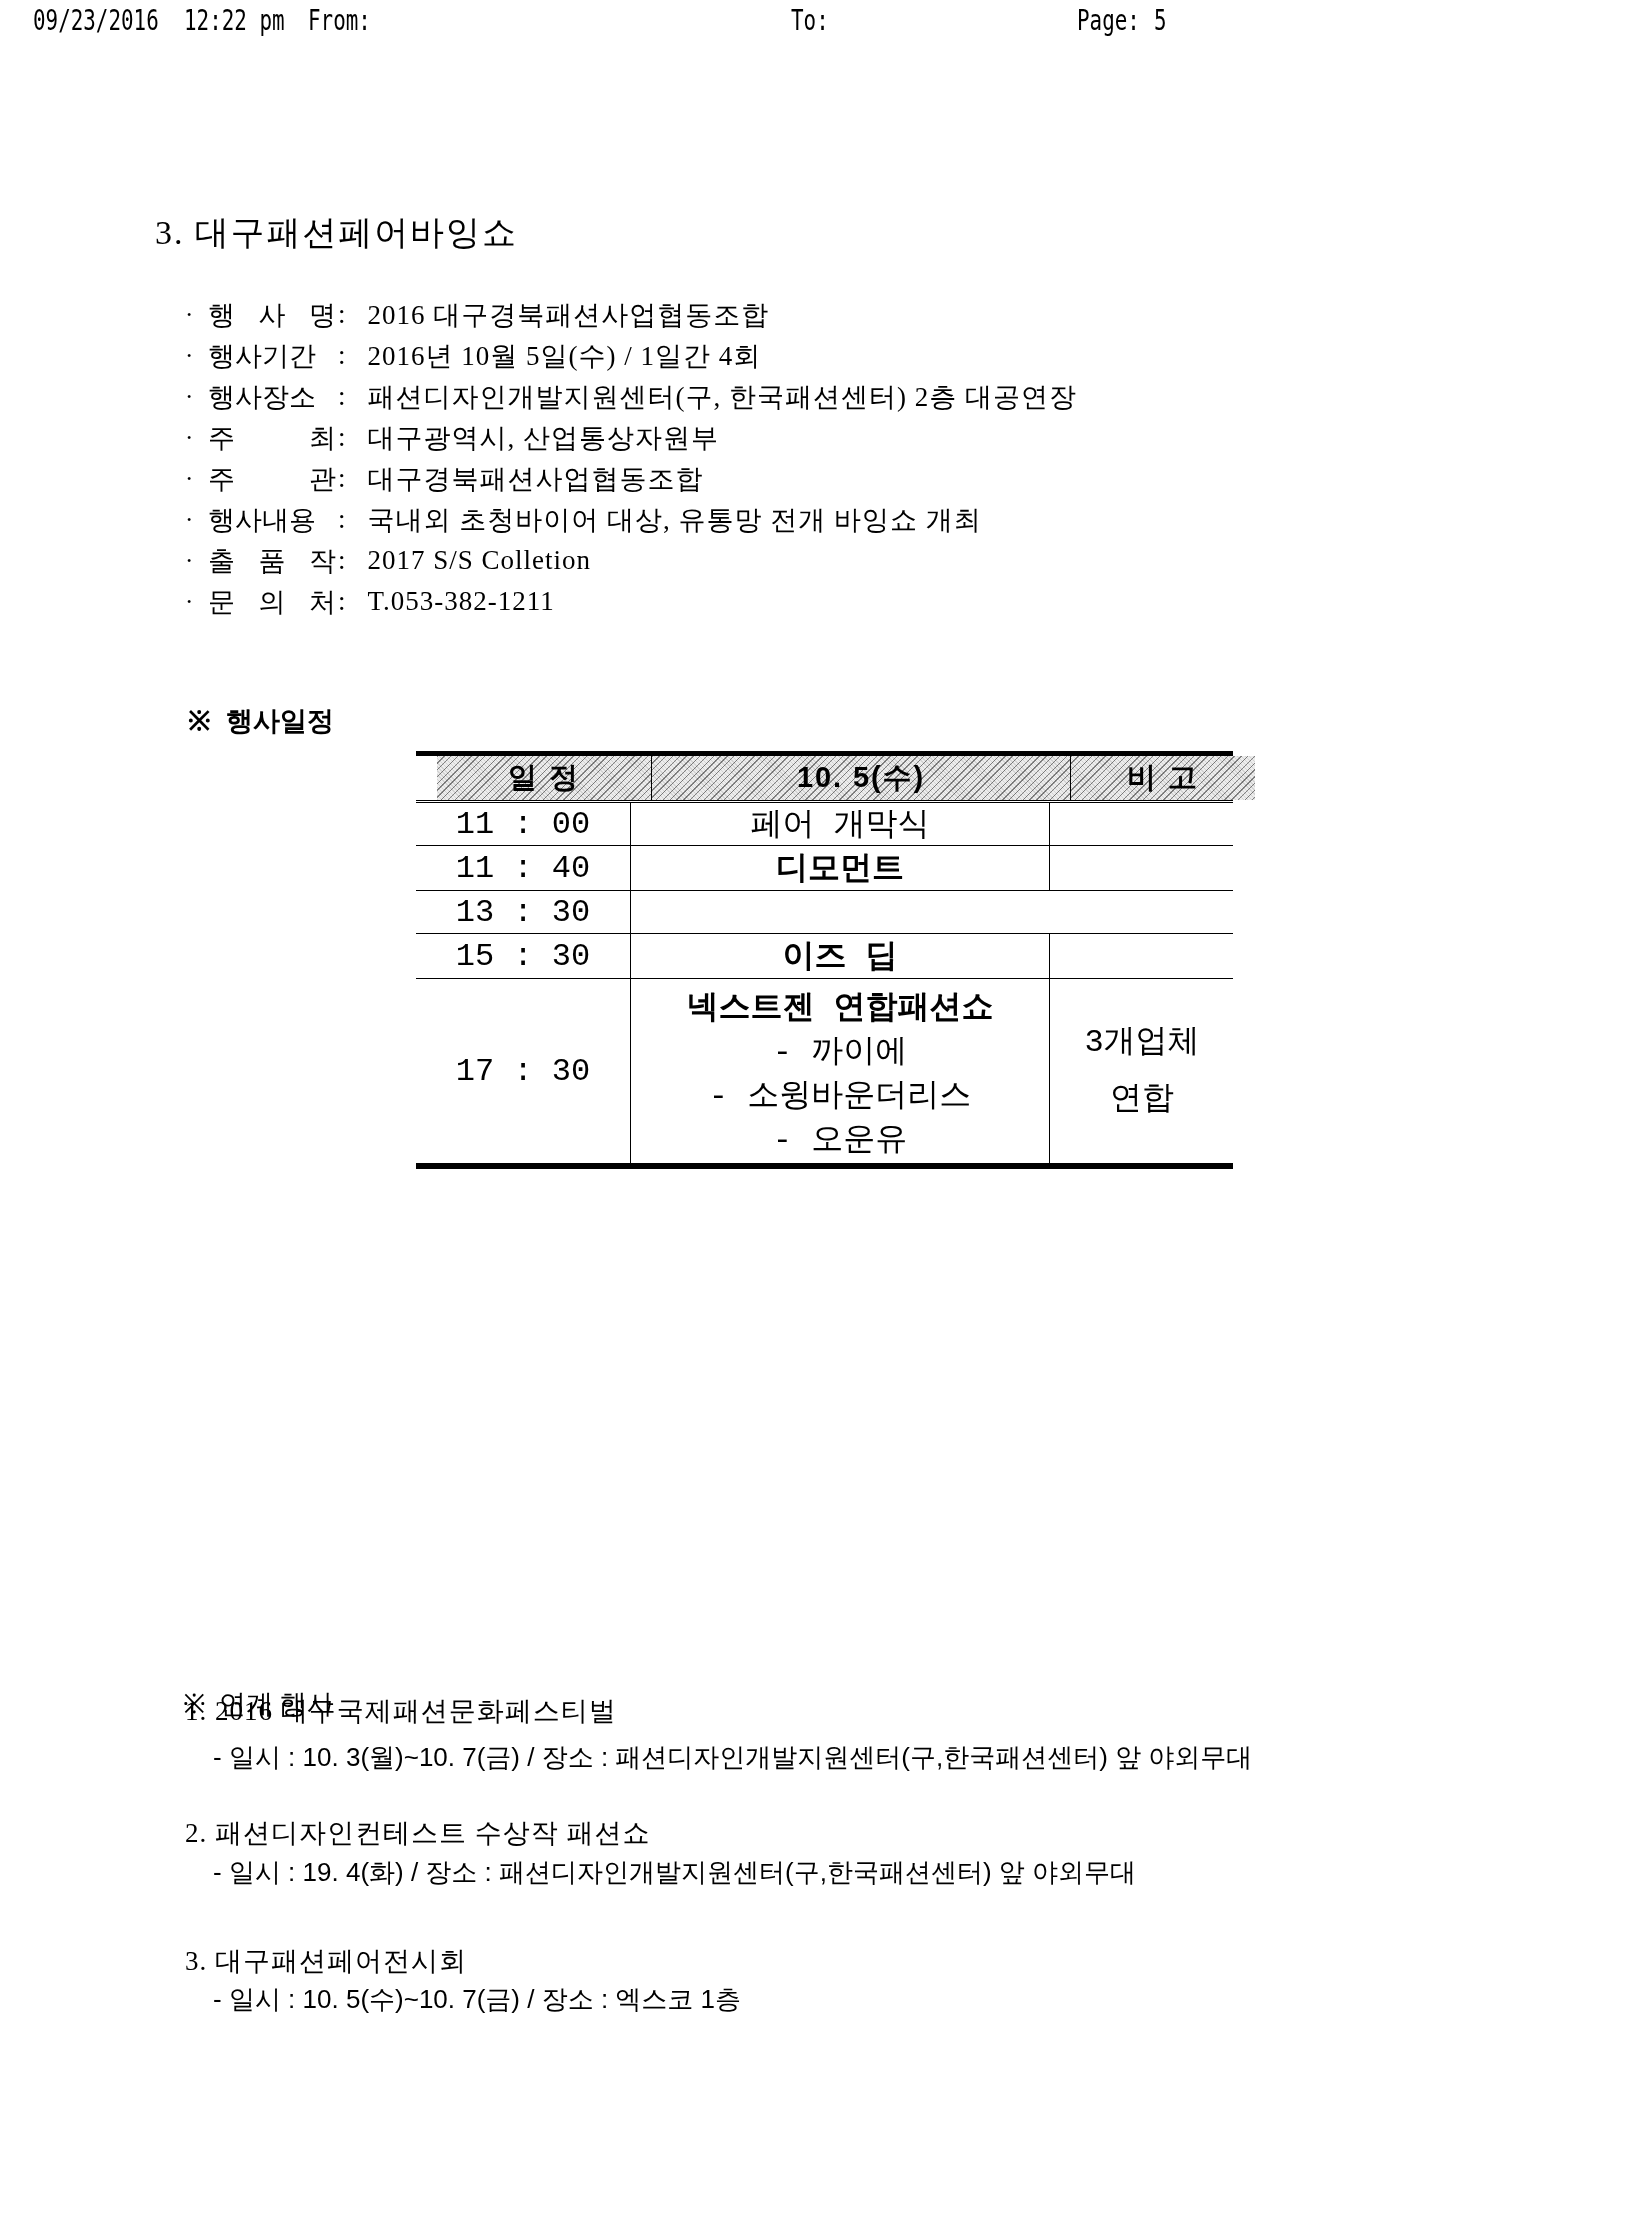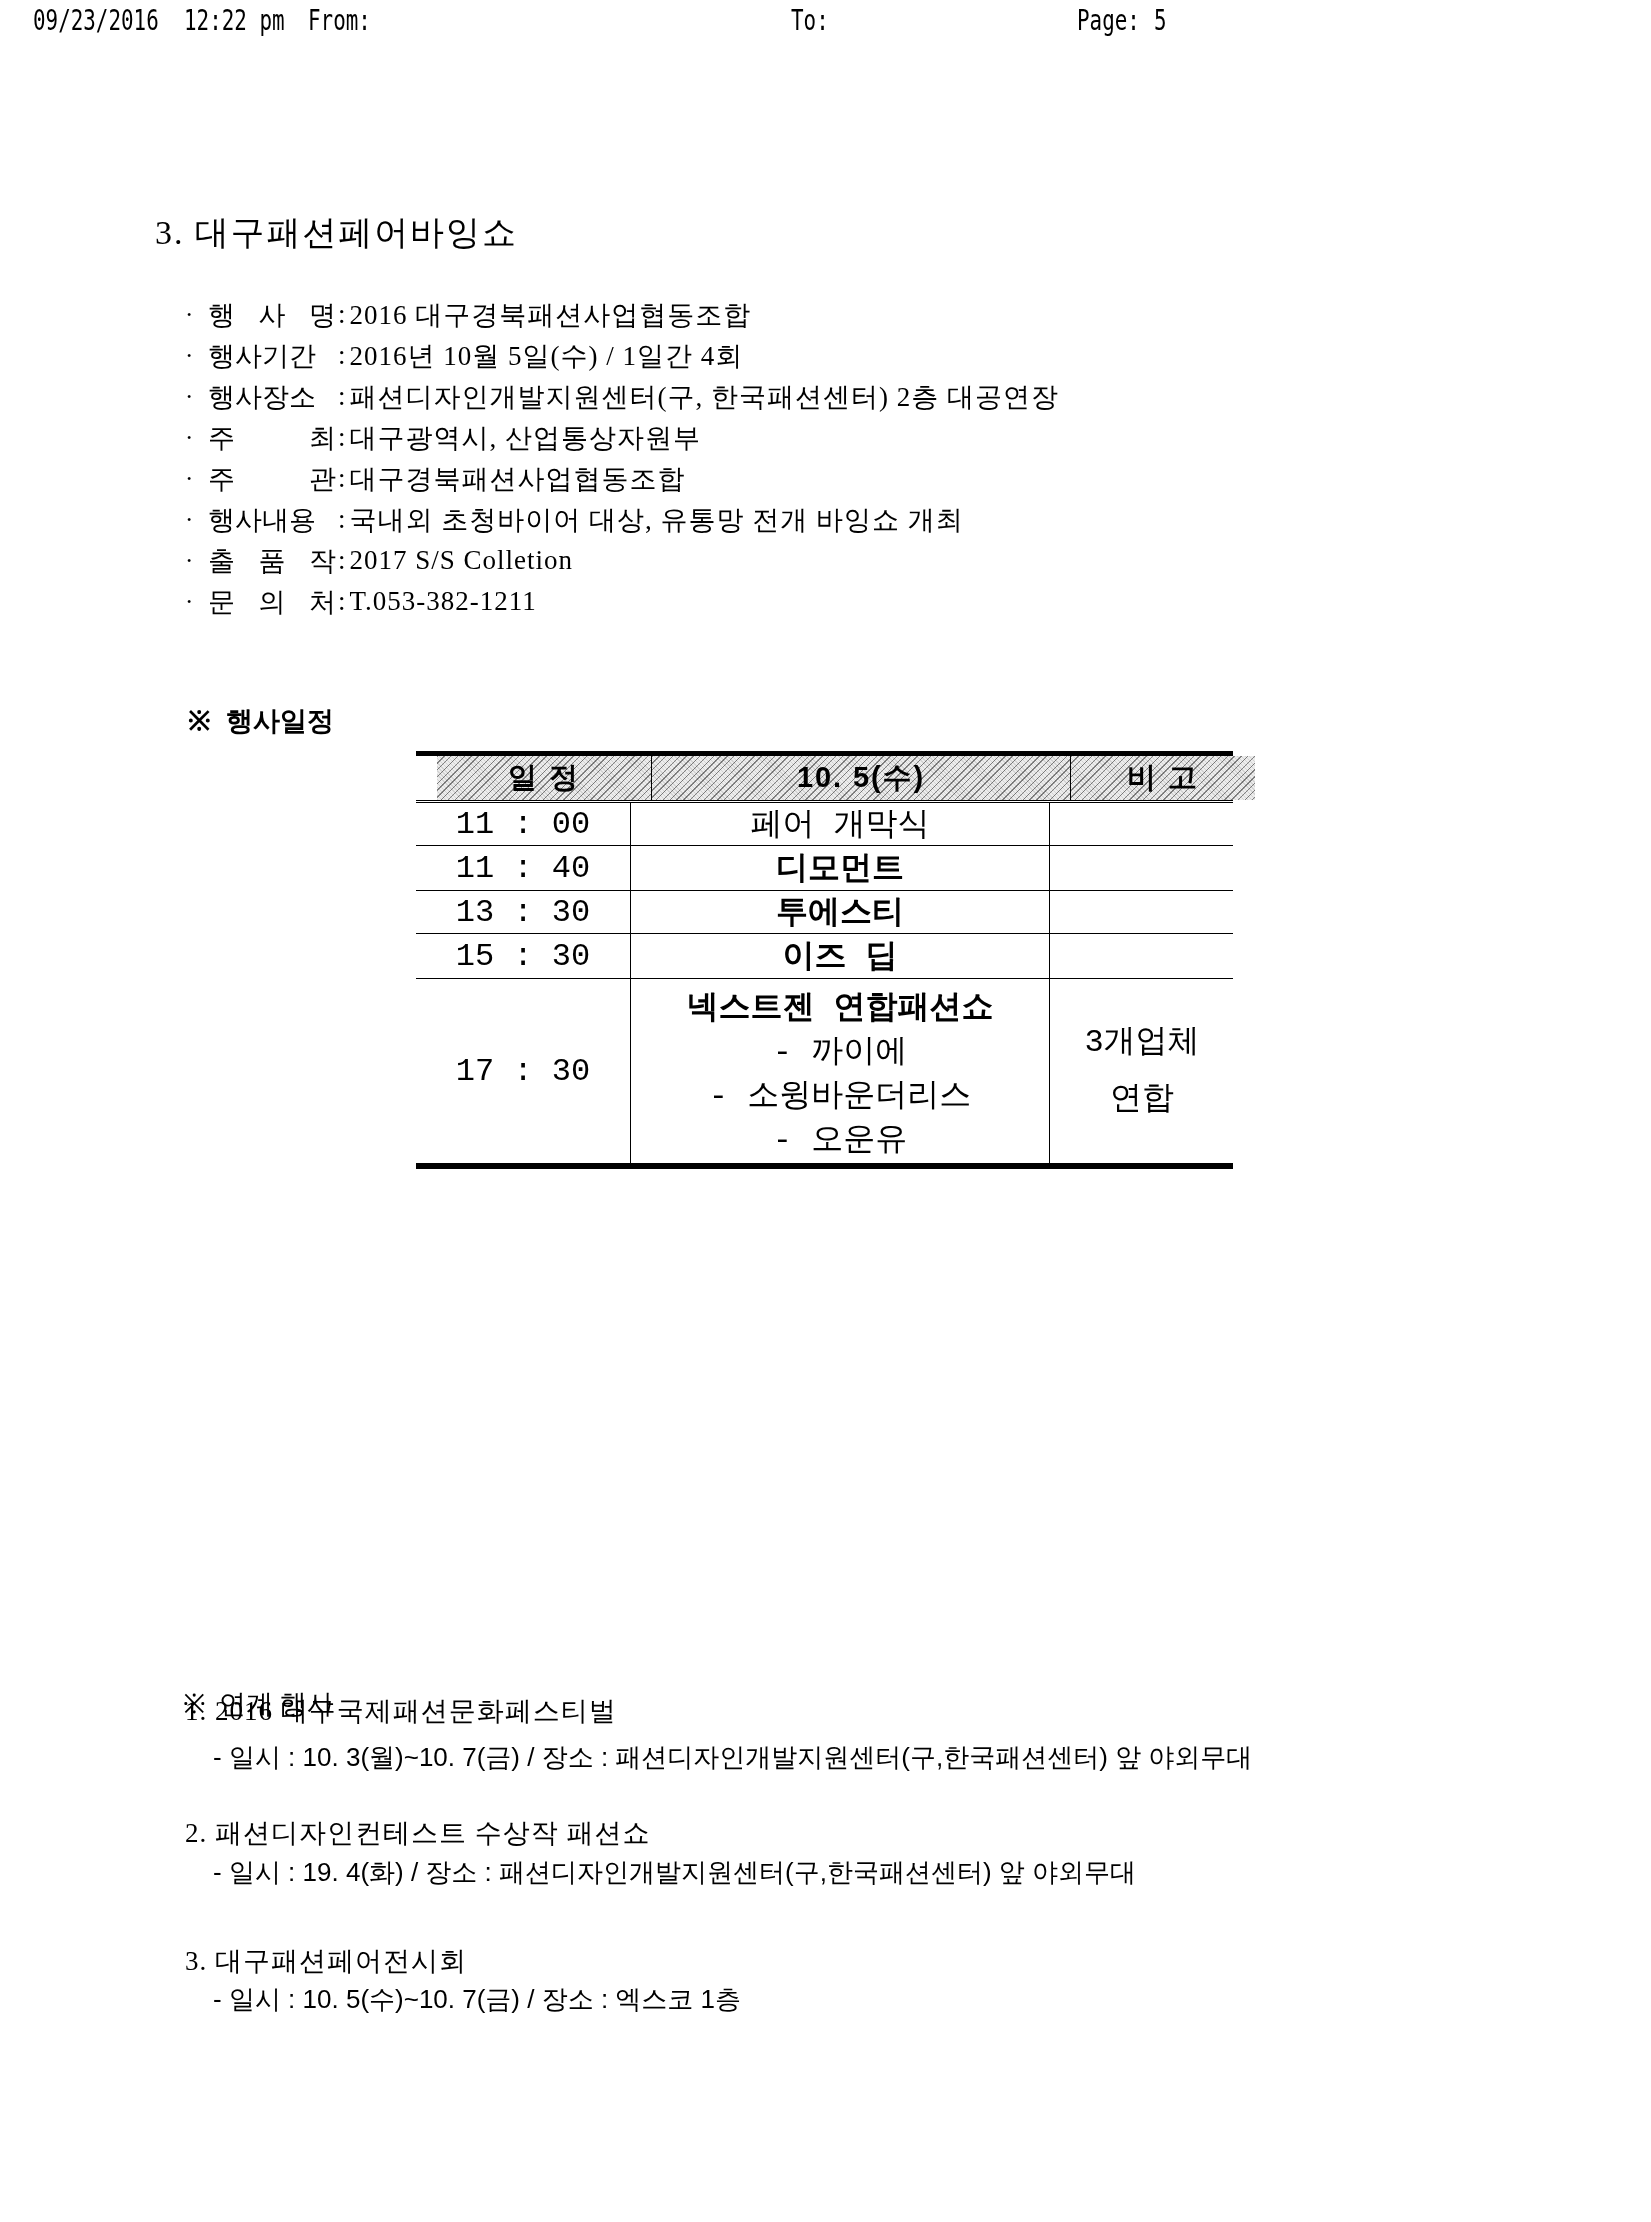--- a/index.html
+++ b/index.html
@@ -23,21 +23,21 @@
     position:absolute;left:155px;top:210px;
     font-size:34px;letter-spacing:1.9px;white-space:pre;
   }
 
   
   .details{position:absolute;left:185px;top:294px;}
   .drow{display:flex;align-items:center;height:41px;font-size:27px;white-space:pre;}
   .dbullet{display:inline-block;width:23px;font-size:25px;}
   .dlabel{display:inline-block;width:128px;white-space:pre;text-align-last:justify;}
   .dcolon{display:inline-block;margin-left:1.9px;}
-  .dvalue{display:inline-block;margin-left:4px;letter-spacing:1px;}
+  .dvalue{display:inline-block;margin-left:22px;letter-spacing:1px;}
 
   
   .sched-head{position:absolute;left:161px;top:670px;font-size:27px;font-weight:700;white-space:pre;}
   .sched-head .mk{margin-right:15.3px;}
   .sched-sub{position:absolute;left:198px;top:704px;font-size:27px;white-space:pre;}
   .sched-sub .ar{margin-right:9.6px;}
 
   
   .sched-table{
     position:absolute;left:416px;top:751px;width:817px;
@@ -155,21 +155,20 @@
       <div class="td cdiv">페어 개막식</div>
       <div class="td"></div>
     </div>
     <div class="trow h46 rsep">
       <div class="td cdiv">11 : 40</div>
       <div class="td cdiv bl">디모먼트</div>
       <div class="td"></div>
     </div>
     <div class="trow h44 rsep">
       <div class="td cdiv">13 : 30</div>
-      <div class="td cdiv bl">투에스티</div>
       <div class="td"></div>
     </div>
     <div class="trow h46 rsep">
       <div class="td cdiv">15 : 30</div>
       <div class="td cdiv bl">이즈 딥</div>
       <div class="td"></div>
     </div>
     <div class="trow tall rsep">
       <div class="td cdiv">17 : 30</div>
       <div class="td cdiv ev-multi">

